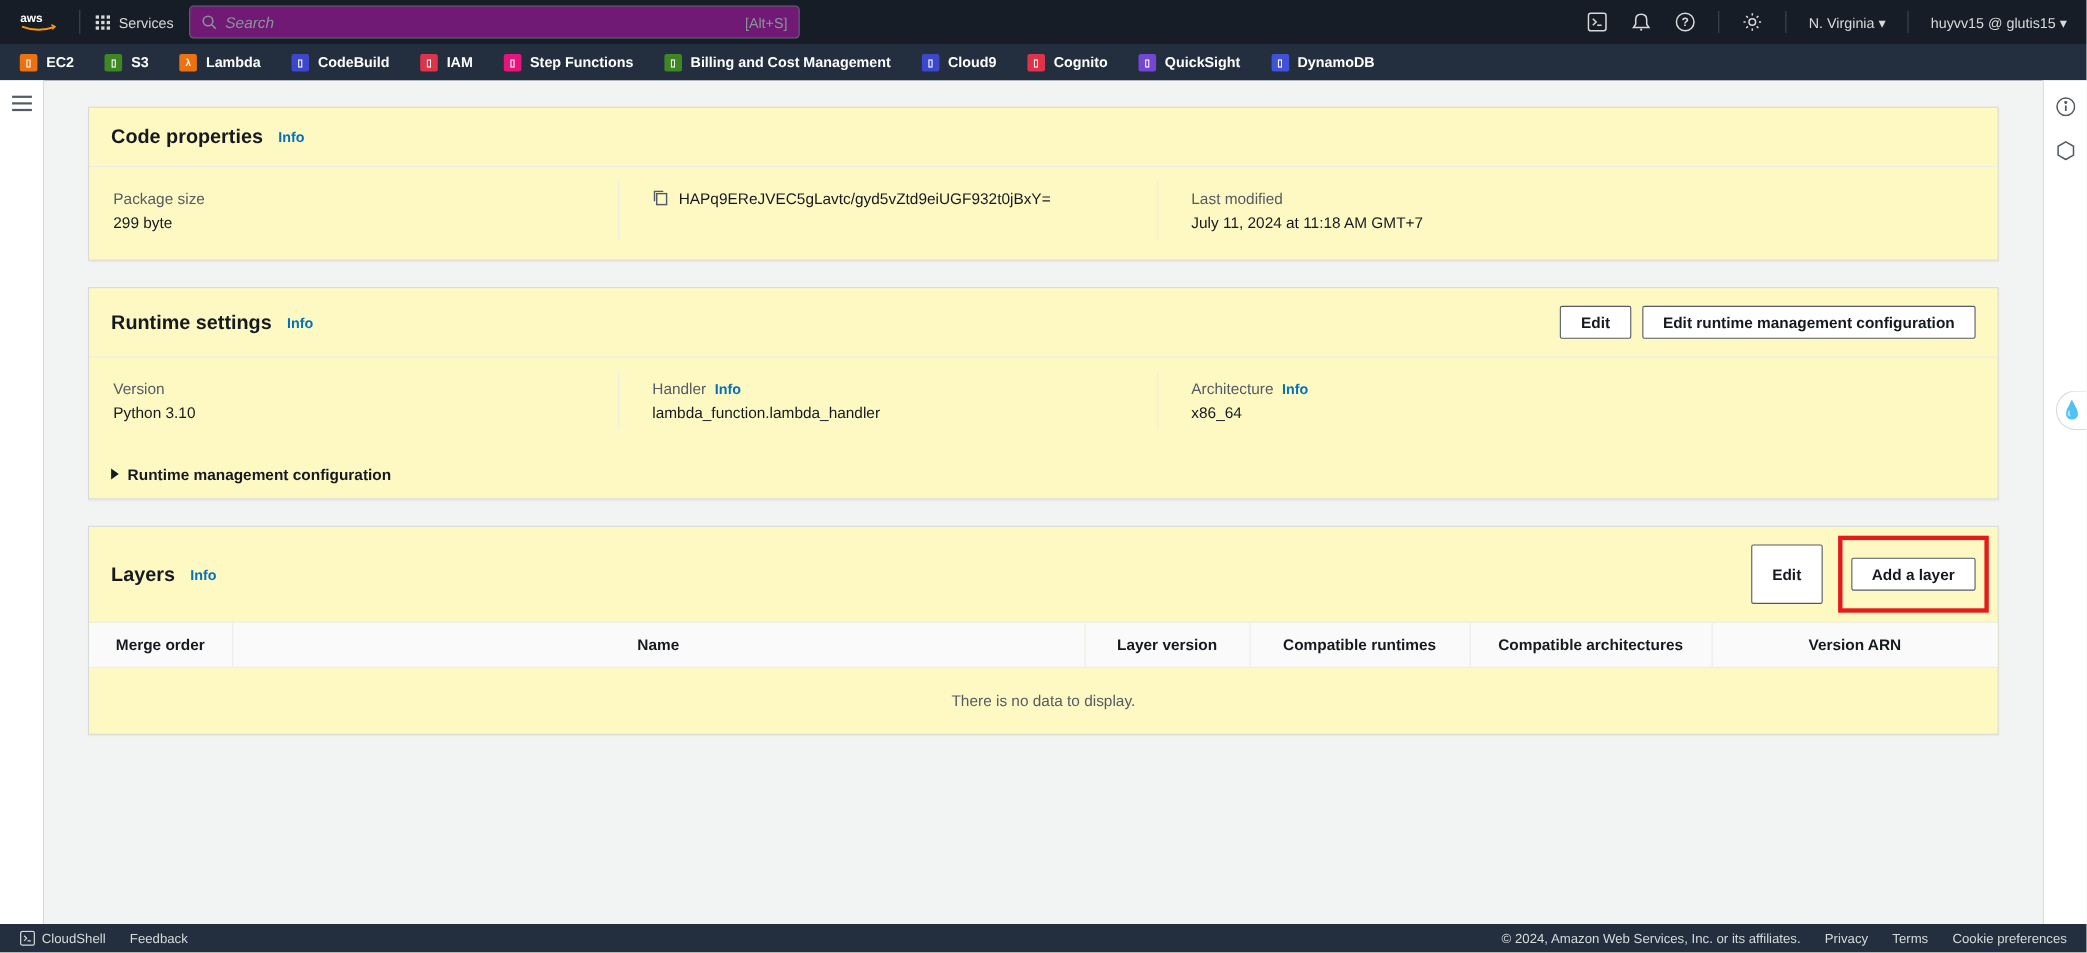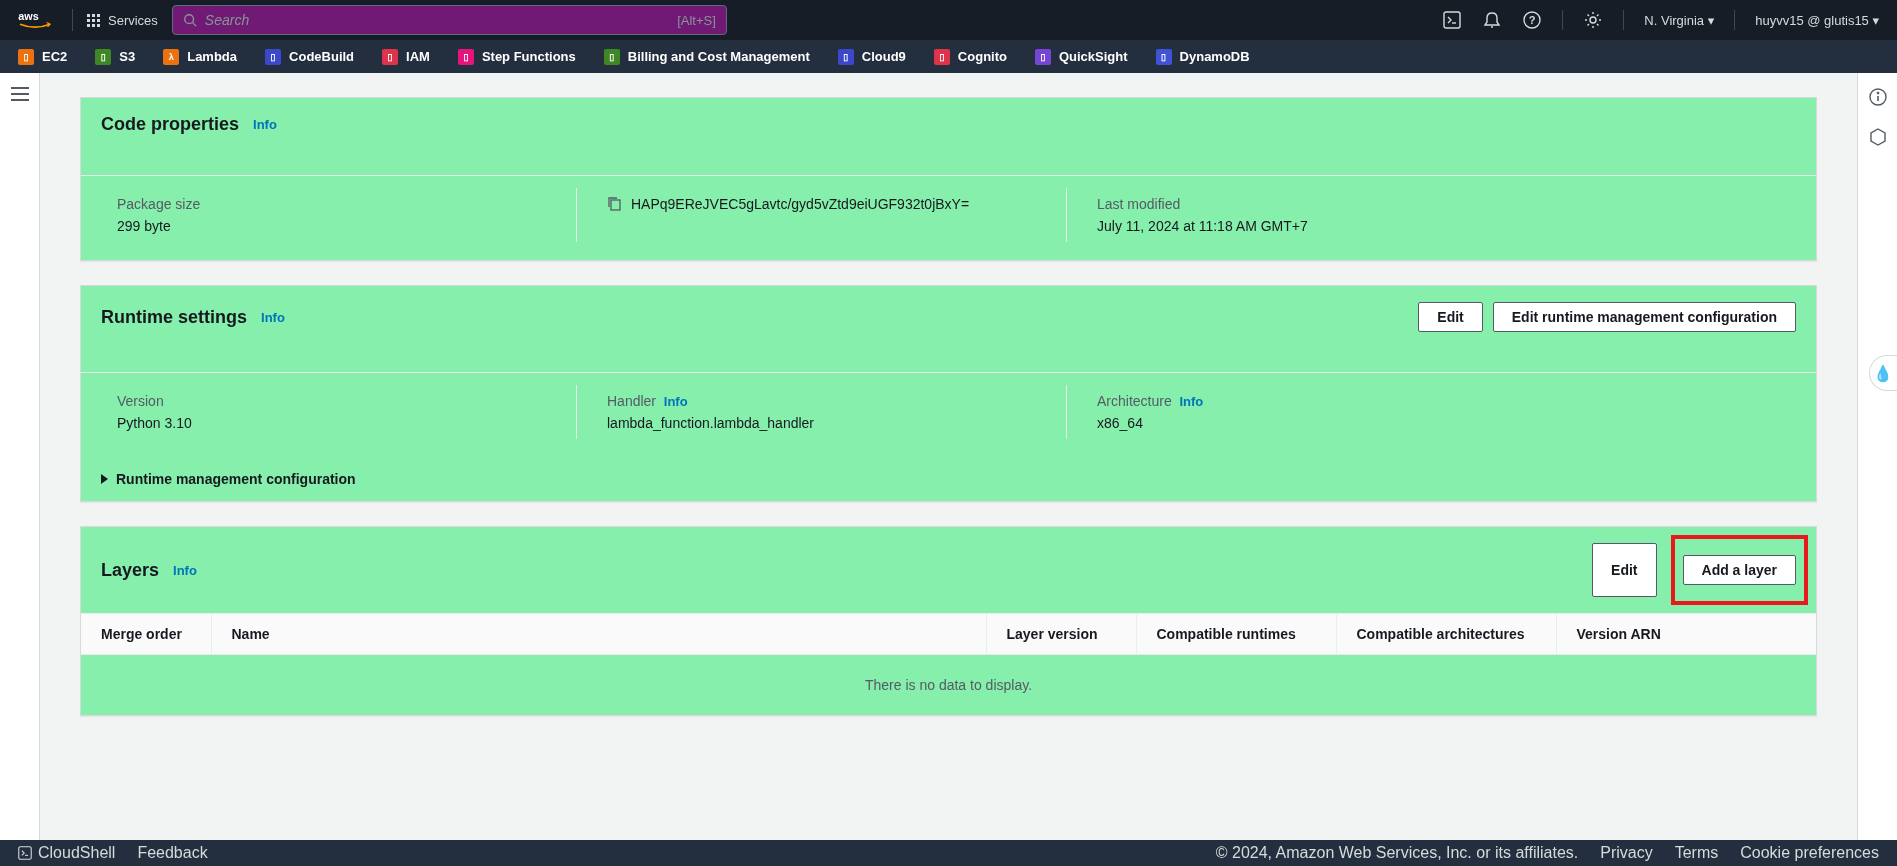--- a/index.html
+++ b/index.html
@@ -27,47 +27,47 @@
   .left-rail { position: absolute; left: 0; top: 73px; bottom: 26px; width: 40px; background: #fff; border-right: 1px solid #d5dbdb; display: flex; justify-content: center; padding-top: 14px; }
   .hamburger { width: 18px; height: 14px; display: flex; flex-direction: column; justify-content: space-between; cursor: pointer; }
   .hamburger span { height: 2px; background: #545b64; }
   
   
   .right-rail { position: absolute; right: 0; top: 73px; bottom: 26px; width: 40px; background: #fff; border-left: 1px solid #d5dbdb; display: flex; flex-direction: column; align-items: center; padding-top: 14px; gap: 20px; }
   .right-rail .icon-btn svg { stroke: #545b64; }
   
   
   .main { position: absolute; left: 40px; right: 40px; top: 73px; bottom: 26px; overflow-y: auto; padding: 24px 40px; }
-  .panel { background: #86efac; border: 1px solid #d5dbdb; box-shadow: 0 1px 1px rgba(0,0,0,0.05); margin-bottom: 24px; }
+  .panel { background: #fef9c3; border: 1px solid #d5dbdb; box-shadow: 0 1px 1px rgba(0,0,0,0.05); margin-bottom: 24px; }
   .panel-header { padding: 16px 20px; display: flex; align-items: center; gap: 14px; }
   .panel-header h2 { font-size: 18px; font-weight: 700; color: #16191f; }
   .info-link { color: #0073bb; font-size: 13px; font-weight: 600; cursor: pointer; }
-  .panel-body { border-top: 1px solid #eaeded; padding: 12px 36px 18px; display: flex; flex-wrap: wrap; margin-top: 24px; }
+  .panel-body { border-top: 1px solid #eaeded; padding: 12px 22px 18px; display: flex; flex-wrap: wrap; }
   .prop-cell { padding: 8px 0; border-right: 1px solid #eaeded; padding-right: 30px; margin-right: 30px; }
   .prop-cell:last-child { border-right: none; }
   .prop-label { font-size: 14px; color: #545b64; margin-bottom: 6px; }
   .prop-value { font-size: 14px; color: #16191f; display: flex; align-items: center; gap: 8px; }
   .copy-ic { width: 16px; height: 16px; cursor: pointer; flex-shrink: 0; }
   
   .panel-actions { margin-left: auto; display: flex; gap: 10px; }
   .btn { background: #fff; border: 1px solid #545b64; border-radius: 2px; padding: 6px 18px; font-size: 14px; font-weight: 700; color: #16191f; cursor: pointer; }
   
   .expand-row { padding: 14px 20px; font-size: 14px; font-weight: 700; display: flex; align-items: center; gap: 8px; cursor: pointer; }
   .caret { width: 0; height: 0; border-top: 5px solid transparent; border-bottom: 5px solid transparent; border-left: 7px solid #16191f; }
   
   
   .layers-table { width: 100%; border-collapse: collapse; }
-  .layers-table th { text-align: left; padding: 12px 20px; background: #fafafa; font-size: 14px; font-weight: 700; color: #16191f; border-top: 1px solid #eaeded; border-bottom: 1px solid #eaeded; }
+  .layers-table th { text-align: center; padding: 12px 20px; background: #fafafa; font-size: 14px; font-weight: 700; color: #16191f; border-top: 1px solid #eaeded; border-bottom: 1px solid #eaeded; }
   .layers-table th + th { border-left: 1px solid #eaeded; }
   .layers-empty { text-align: center; padding: 22px; font-size: 14px; color: #545b64; }
   
   .highlight-box { border: 4px solid #e6191c; padding: 16px 8px; margin: -8px -12px -8px 4px; }
   
   
-  .footer { position: absolute; left: 0; right: 0; bottom: 0; height: 26px; background: #232f3e; color: #d5dbdb; display: flex; align-items: center; padding: 0 18px; font-size: 16px; gap: 22px; }
+  .footer { position: absolute; left: 0; right: 0; bottom: 0; height: 26px; background: #232f3e; color: #d5dbdb; display: flex; align-items: center; padding: 0 18px; font-size: 12px; gap: 22px; }
   .footer .right { margin-left: auto; display: flex; gap: 22px; }
   .footer a { color: #d5dbdb; text-decoration: none; cursor: pointer; }
   
   
   .float-assist { position: absolute; right: 0; top: 355px; width: 28px; height: 36px; background: #fff; border: 1px solid #d5dbdb; border-right: none; border-radius: 18px 0 0 18px; display: flex; align-items: center; justify-content: center; }
   .float-assist span { color: #0073bb; font-size: 16px; }
 
   .cell-w1 { flex: 0 0 460px; }
   .cell-w2 { flex: 0 0 460px; }
   .cell-w3 { flex: 1; border-right: none; margin-right: 0; }

